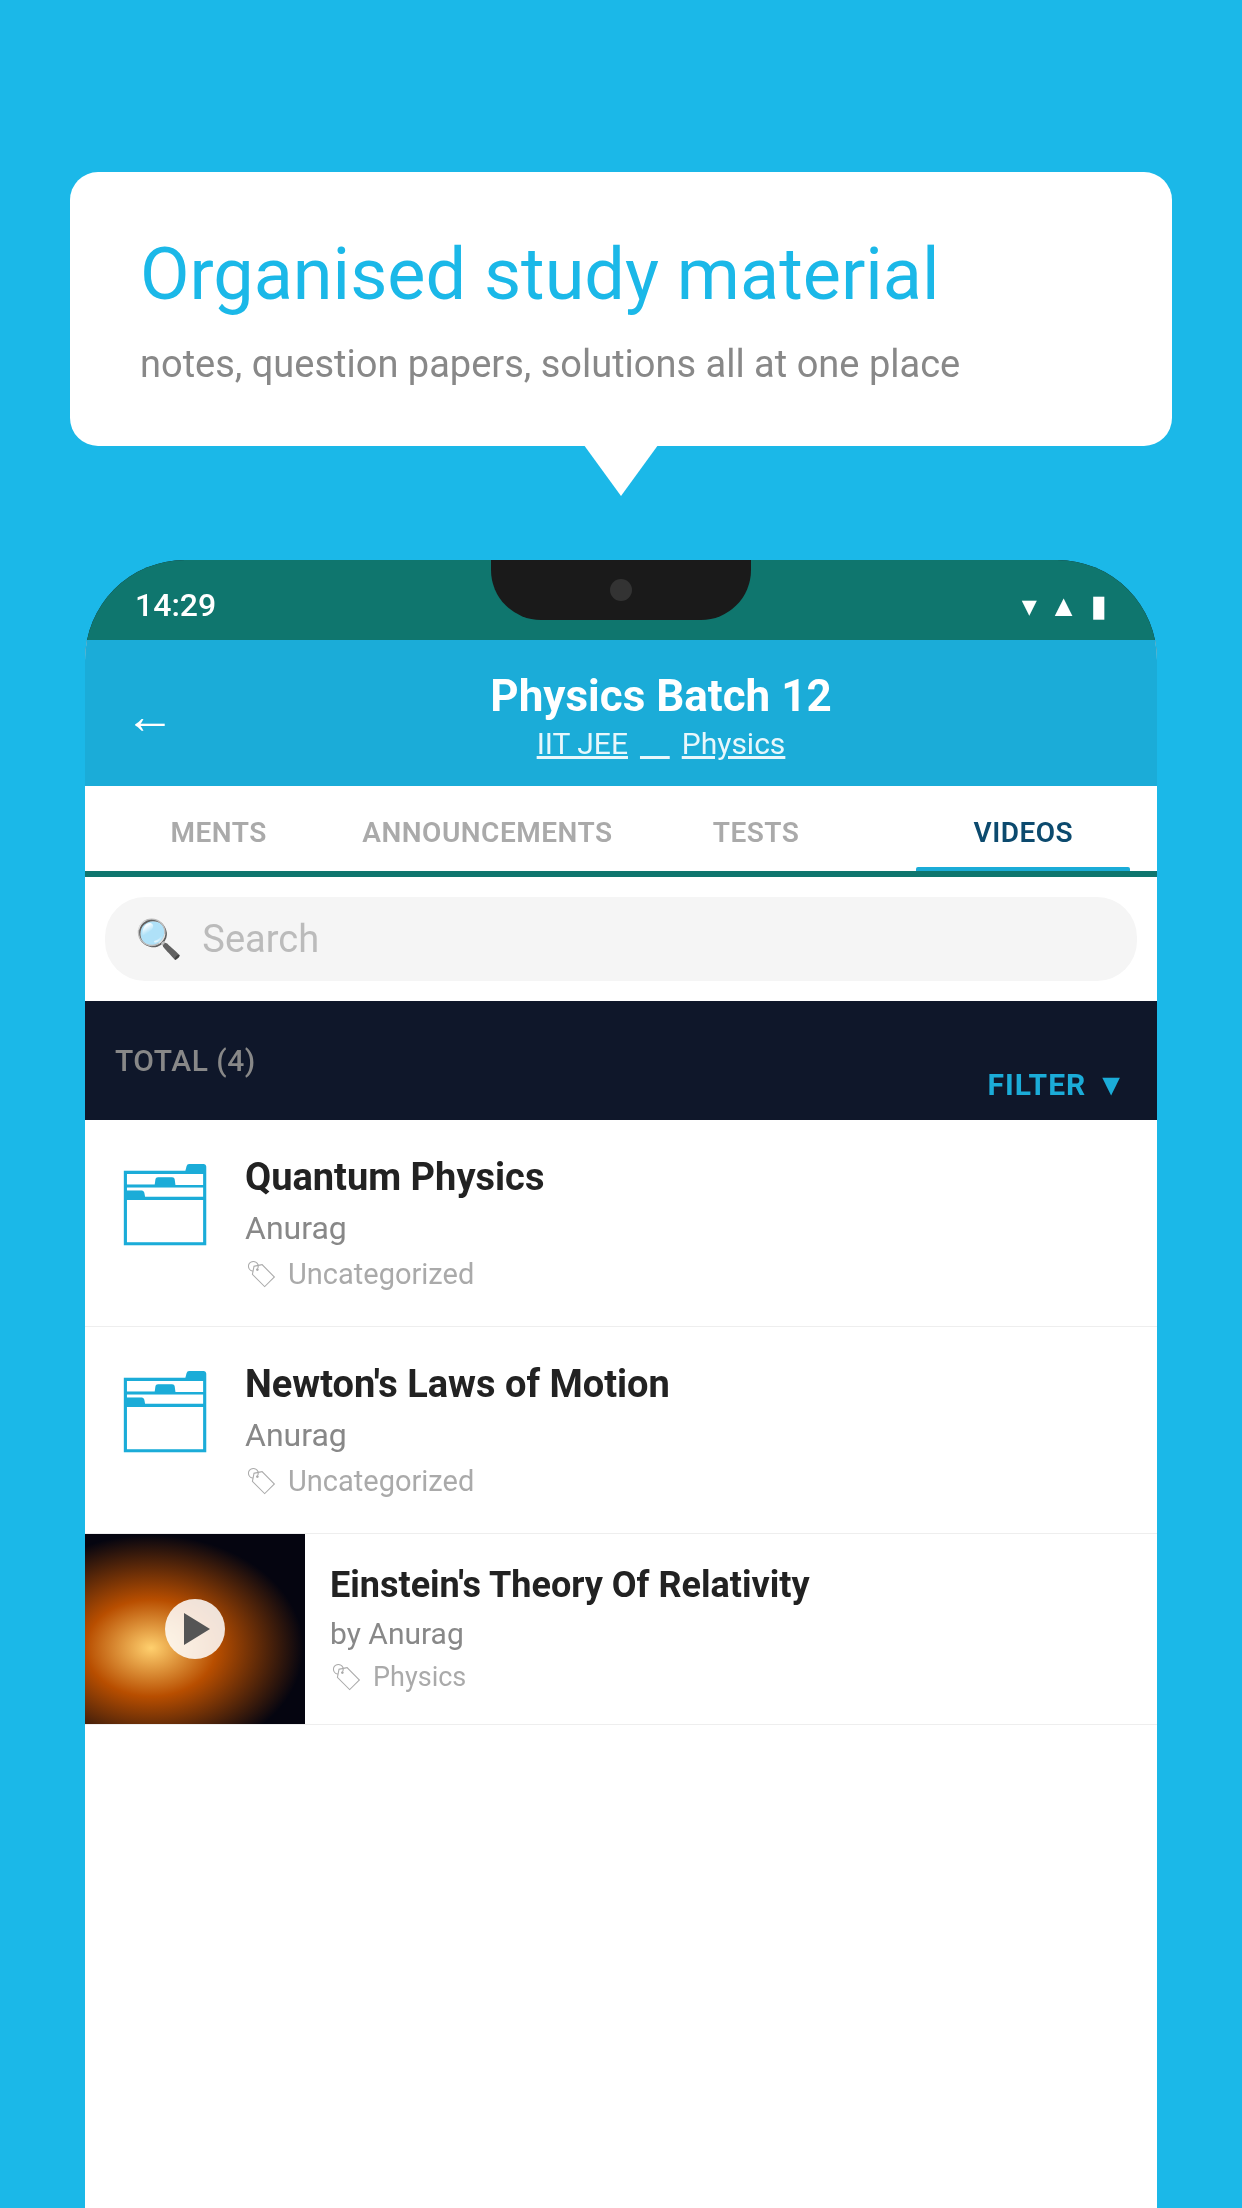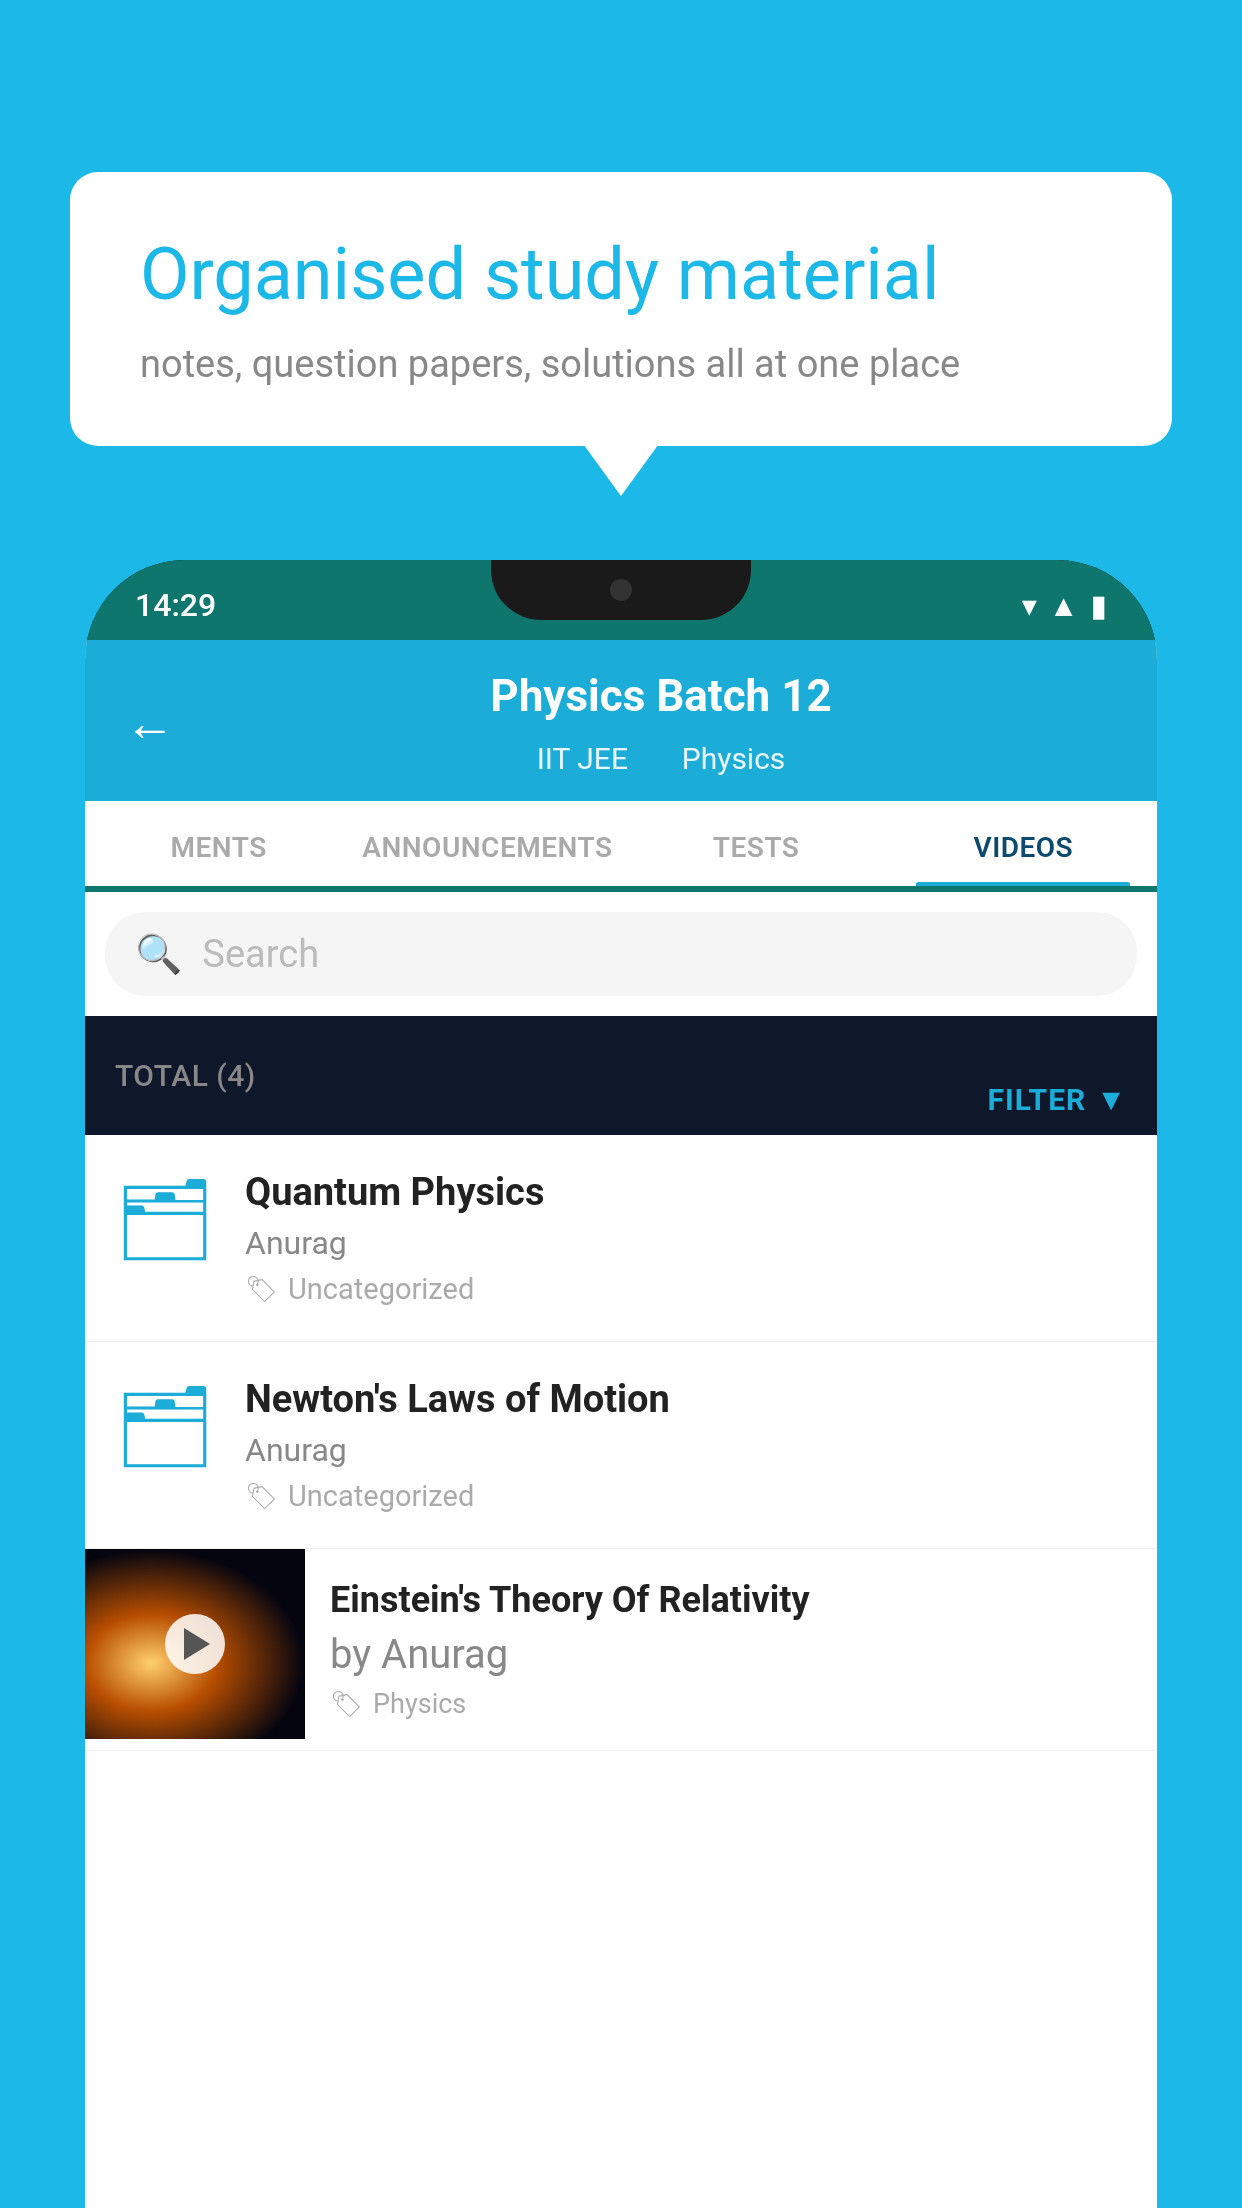--- a/index.html
+++ b/index.html
@@ -144,21 +144,22 @@
 
     .header-title {
       color: white;
       font-size: 44px;
       font-weight: 700;
     }
 
     .header-subtitle {
       color: rgba(255,255,255,0.9);
       font-size: 30px;
-      margin-top: 19px;
+      margin-top: 4px;
+      text-decoration: underline;
     }
 
     .header-subtitle span {
       margin: 0 12px;
     }
 
     
     .tabs-bar {
       background: white;
       display: flex;
@@ -355,21 +356,21 @@
     }
 
     .thumb-title {
       font-size: 36px;
       font-weight: 700;
       color: #222;
       margin-bottom: 10px;
     }
 
     .thumb-author {
-      font-size: 40px;
+      font-size: 30px;
       color: #888;
       margin-bottom: 10px;
     }
 
     .thumb-tag {
       display: flex;
       align-items: center;
       gap: 10px;
       color: #aaa;
       font-size: 27px;

